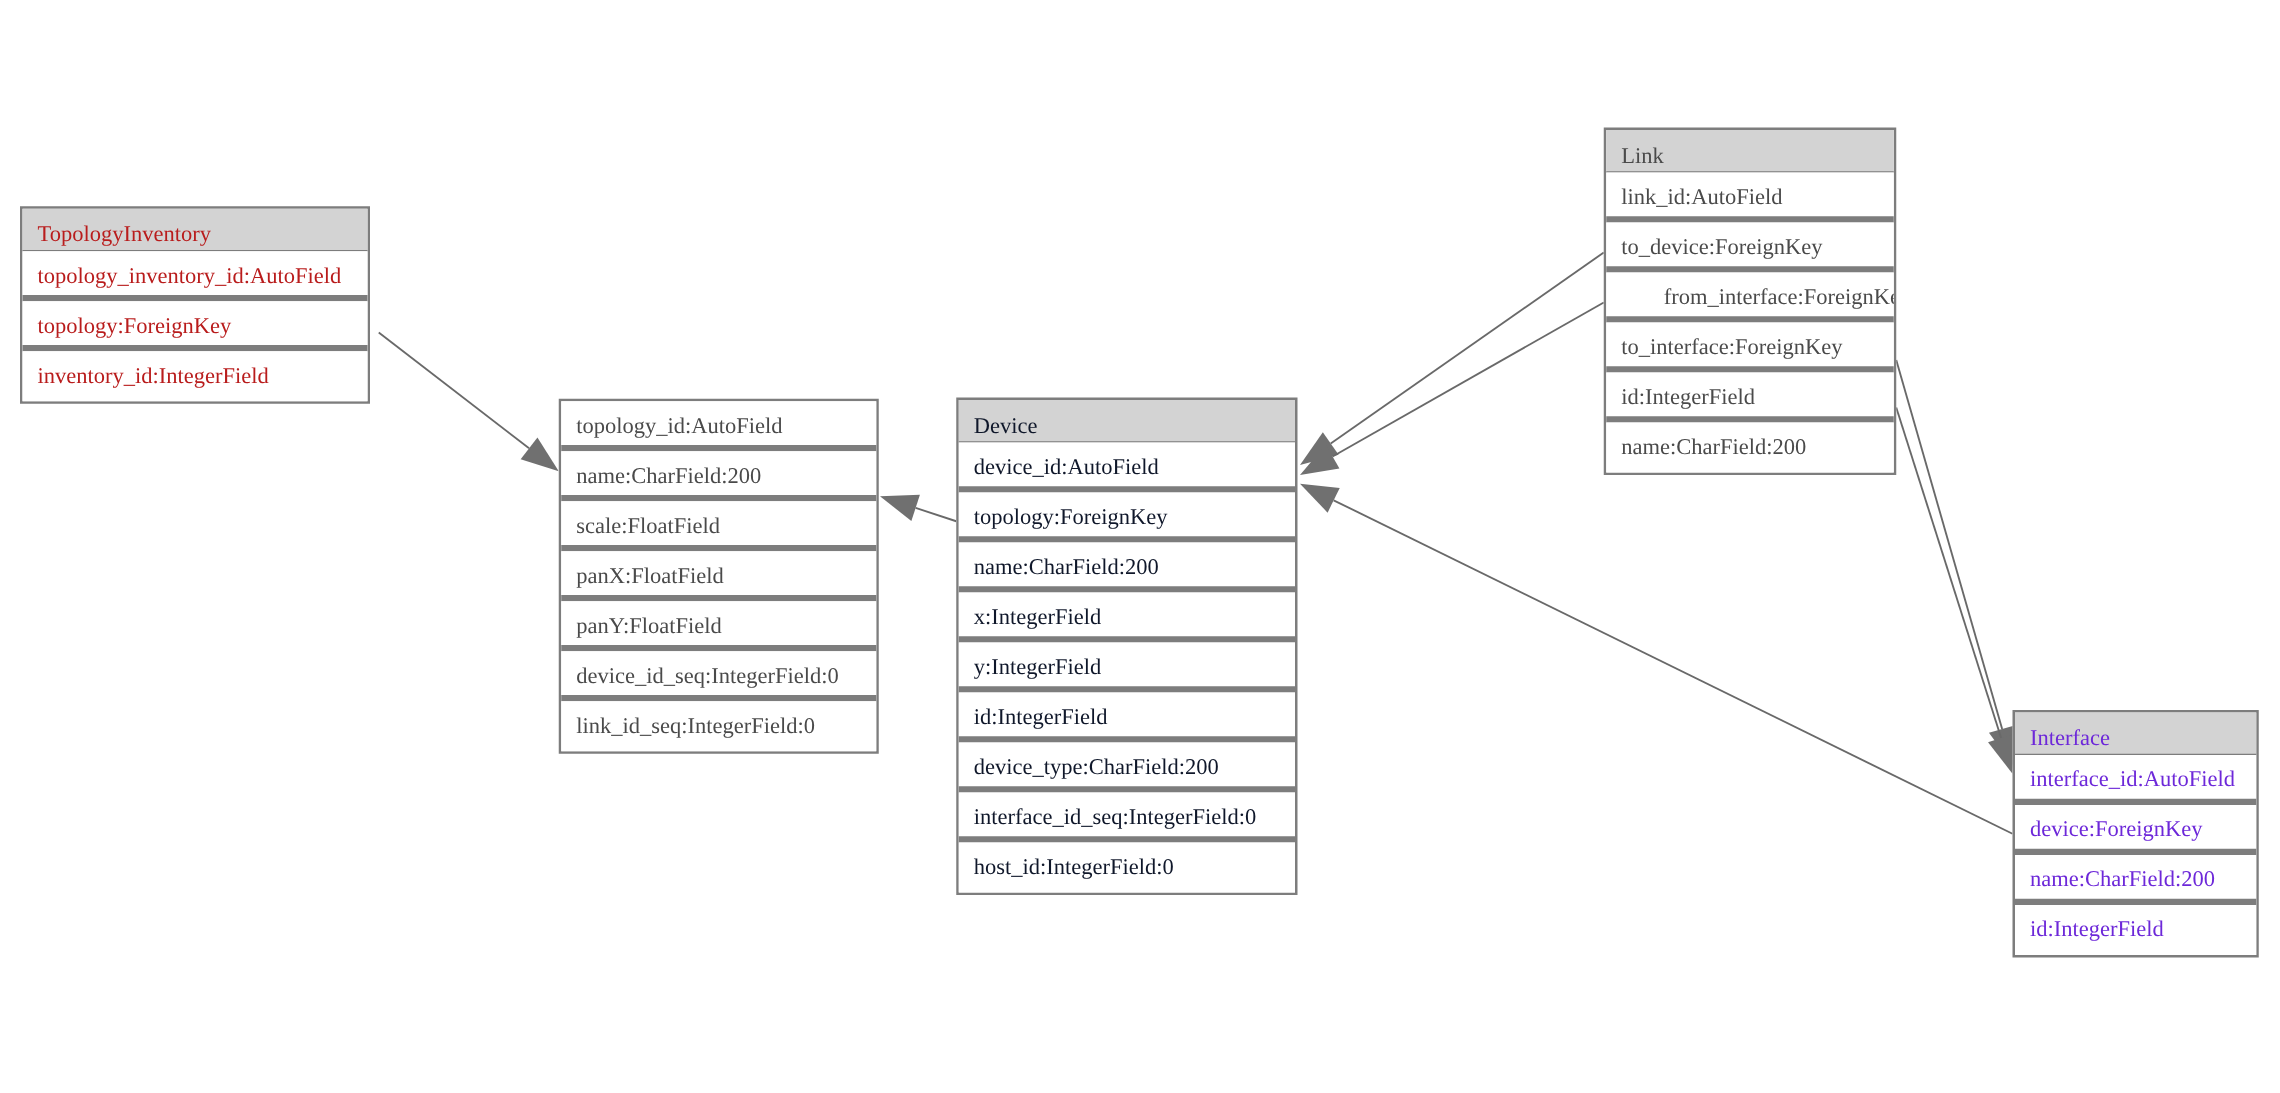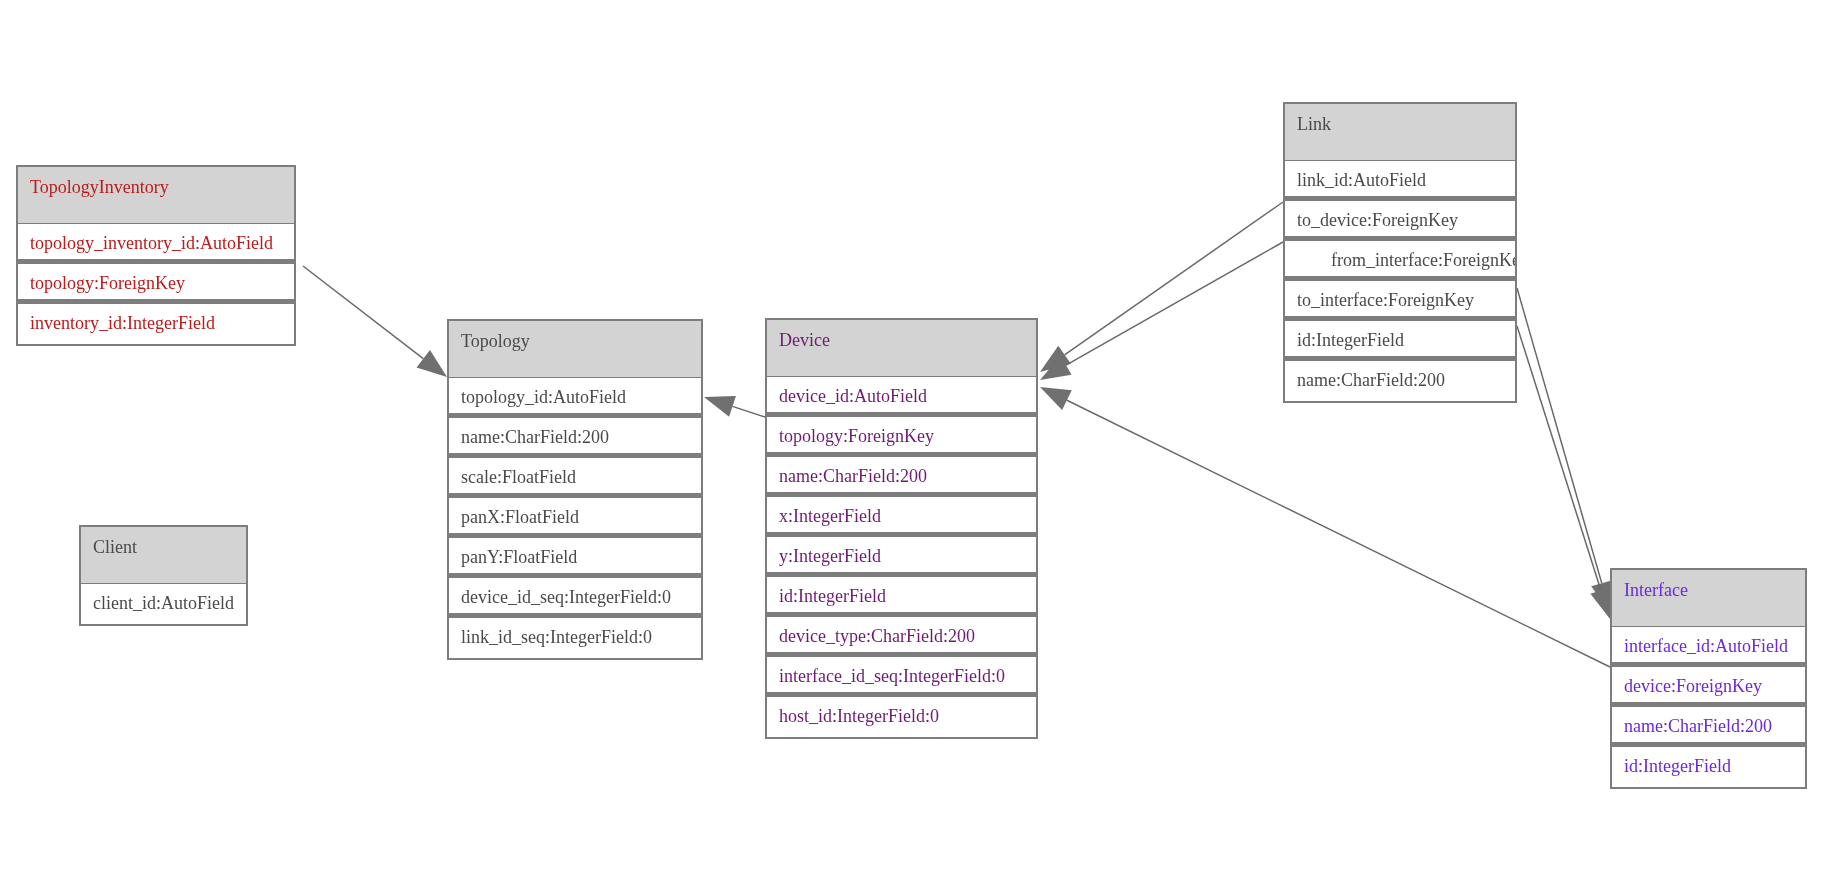--- a/index.html
+++ b/index.html
@@ -25,21 +25,21 @@
   }
   .entity {
     position: absolute;
     background: #ffffff;
     border: 2px solid #7d7d7d;
     box-sizing: border-box;
     color: #4a4a4a;
     font-size: 18px;
   }
   .entity-header {
-    height: 57px;
+    height: 34px;
     line-height: 40px;
     padding-left: 12px;
     background: #d3d3d3;
     border-bottom: 1px solid #7d7d7d;
     box-sizing: border-box;
     white-space: nowrap;
     overflow: hidden;
   }
   .entity-row {
     height: 40px;
@@ -76,34 +76,29 @@
       <polygon points="1610,619 1590.439502547382,593.7336797414795 1611.4085640108071,587.0779708128156" fill="#707070"></polygon>
     </svg>
 
 <div class="entity" style="left: 16px; top: 165px; width: 280px; border-color: rgb(125, 125, 125); color: #b91c1c;">
       <div class="entity-header" style="background: rgb(211, 211, 211); border-color: rgb(125, 125, 125);">TopologyInventory</div>
       <div class="entity-row" style="border-color: rgb(125, 125, 125);">topology_inventory_id:AutoField</div>
       <div class="entity-row" style="border-color: rgb(125, 125, 125);">topology:ForeignKey</div>
       <div class="entity-row" style="border-color: rgb(125, 125, 125);">inventory_id:IntegerField</div>
     </div>
     <div class="entity" style="left: 447px; top: 319px; width: 256px; border-color: rgb(125, 125, 125); color: rgb(74, 74, 74);">
-      <div class="entity-header" style="background: rgb(211, 211, 211); border-color: rgb(125, 125, 125);">Topology</div>
       <div class="entity-row" style="border-color: rgb(125, 125, 125);">topology_id:AutoField</div>
       <div class="entity-row" style="border-color: rgb(125, 125, 125);">name:CharField:200</div>
       <div class="entity-row" style="border-color: rgb(125, 125, 125);">scale:FloatField</div>
       <div class="entity-row" style="border-color: rgb(125, 125, 125);">panX:FloatField</div>
       <div class="entity-row" style="border-color: rgb(125, 125, 125);">panY:FloatField</div>
       <div class="entity-row" style="border-color: rgb(125, 125, 125);">device_id_seq:IntegerField:0</div>
       <div class="entity-row" style="border-color: rgb(125, 125, 125);">link_id_seq:IntegerField:0</div>
     </div>
-    <div class="entity" style="left: 79px; top: 525px; width: 169px; border-color: rgb(125, 125, 125); color: rgb(74, 74, 74);">
-      <div class="entity-header" style="background: rgb(211, 211, 211); border-color: rgb(125, 125, 125);">Client</div>
-      <div class="entity-row" style="border-color: rgb(125, 125, 125);">client_id:AutoField</div>
-    </div>
-    <div class="entity" style="left: 765px; top: 318px; width: 273px; border-color: rgb(125, 125, 125); color: #701a75;">
+    <div class="entity" style="left: 765px; top: 318px; width: 273px; border-color: rgb(125, 125, 125); color: #0f172a;">
       <div class="entity-header" style="background: rgb(211, 211, 211); border-color: rgb(125, 125, 125);">Device</div>
       <div class="entity-row" style="border-color: rgb(125, 125, 125);">device_id:AutoField</div>
       <div class="entity-row" style="border-color: rgb(125, 125, 125);">topology:ForeignKey</div>
       <div class="entity-row" style="border-color: rgb(125, 125, 125);">name:CharField:200</div>
       <div class="entity-row" style="border-color: rgb(125, 125, 125);">x:IntegerField</div>
       <div class="entity-row" style="border-color: rgb(125, 125, 125);">y:IntegerField</div>
       <div class="entity-row" style="border-color: rgb(125, 125, 125);">id:IntegerField</div>
       <div class="entity-row" style="border-color: rgb(125, 125, 125);">device_type:CharField:200</div>
       <div class="entity-row" style="border-color: rgb(125, 125, 125);">interface_id_seq:IntegerField:0</div>
       <div class="entity-row" style="border-color: rgb(125, 125, 125);">host_id:IntegerField:0</div>

